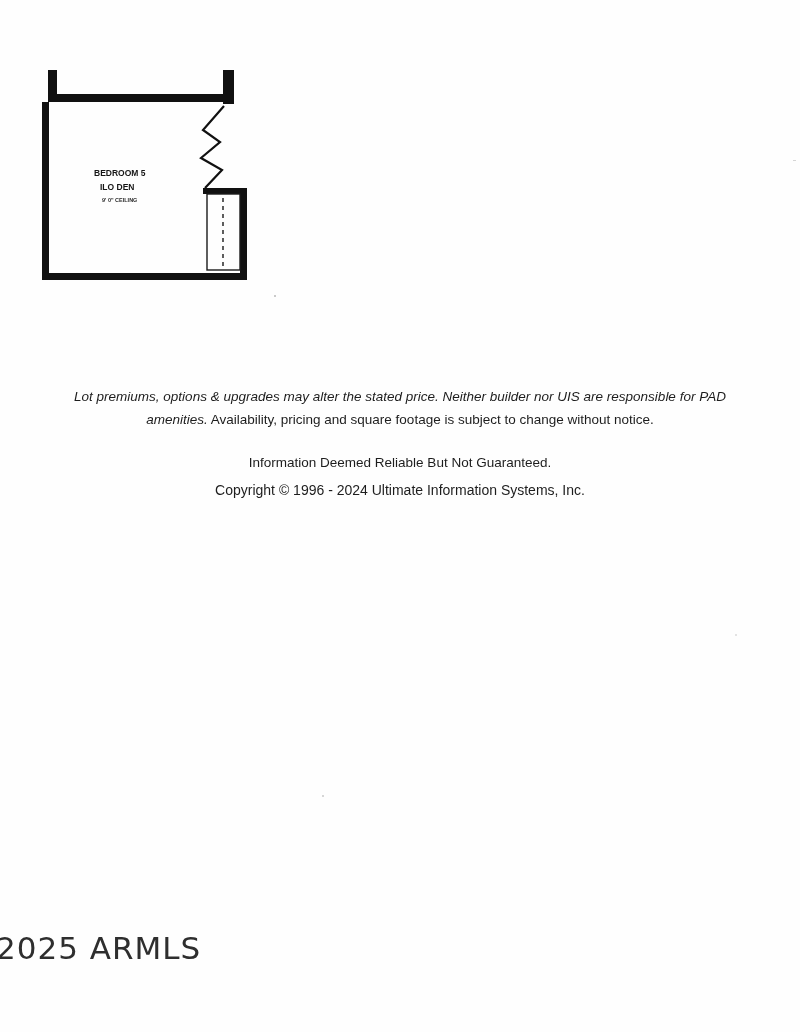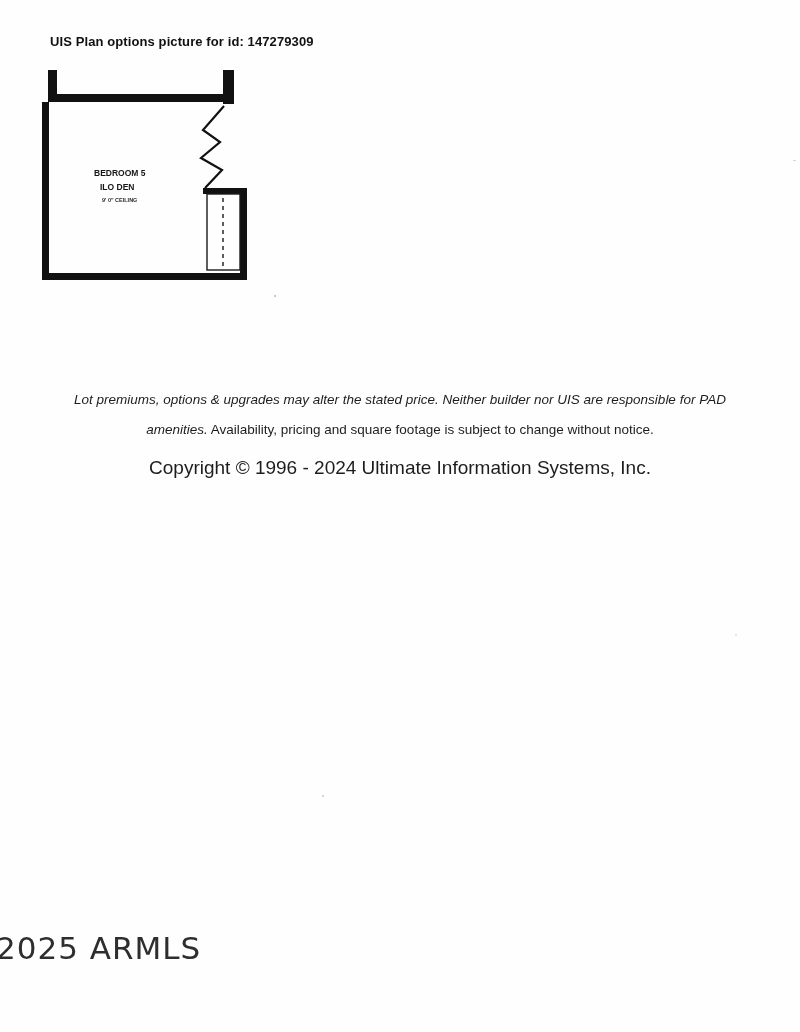--- a/index.html
+++ b/index.html
@@ -84,34 +84,34 @@
   
   .disclaimer {
     position: absolute;
     left: 50px;
     top: 385px;
     width: 700px;
     text-align: center;
   }
   .disclaimer-line1 {
     font-size: 13.5px;
-    line-height: 30px;
+    line-height: 23px;
     color: #1d1d1d;
   }
   .disclaimer-line1 .ital {
     font-style: italic;
   }
   .info-line {
     margin-top: 24px;
     font-size: 13.5px;
     color: #1d1d1d;
   }
   .copyright-line {
     margin-top: 12px;
-    font-size: 19px;
+    font-size: 14px;
     color: #1d1d1d;
   }
 
   
   .watermark {
     position: absolute;
     left: -4px;
     top: 930px;
     font-family: "DejaVu Sans", sans-serif;
     font-size: 31px;
@@ -124,21 +124,20 @@
   .room-label {
     font-family: "Liberation Sans", sans-serif;
     font-weight: bold;
   }
 </style>
 </head>
 <body>
 
 <div class="page">
 
-  <div class="doc-title">UIS Plan options picture for id: 147279309</div>
 
   <div class="plan-figure">
     <svg width="290" height="240" viewBox="0 0 290 240" xmlns="http://www.w3.org/2000/svg">
       <g fill="#111111" stroke="none">
 
         <rect x="8" y="4" width="9" height="32"></rect>
 
         <rect x="8" y="28" width="128" height="8"></rect>
 
         <rect x="183" y="4" width="11" height="34"></rect>
@@ -173,18 +172,19 @@
 
   <div class="plan-stray-dot"></div>
   <div class="plan-stray-dot2"></div>
   <div class="plan-stray-dot3"></div>
   <div class="plan-stray-dot4"></div>
 
   <div class="disclaimer">
     <div class="disclaimer-line1">
       <span class="ital">Lot premiums, options &amp; upgrades may alter the stated price. Neither builder nor UIS are responsible for PAD amenities.</span><span> Availability, pricing and square footage is subject to change without notice.</span>
     </div>
+    <div class="info-line">Information Deemed Reliable But Not Guaranteed.</div>
     <div class="copyright-line">Copyright © 1996 - 2024 Ultimate Information Systems, Inc.</div>
   </div>
 
   <div class="watermark">2025 ARMLS</div>
 
 </div>
 
 </body></html>

